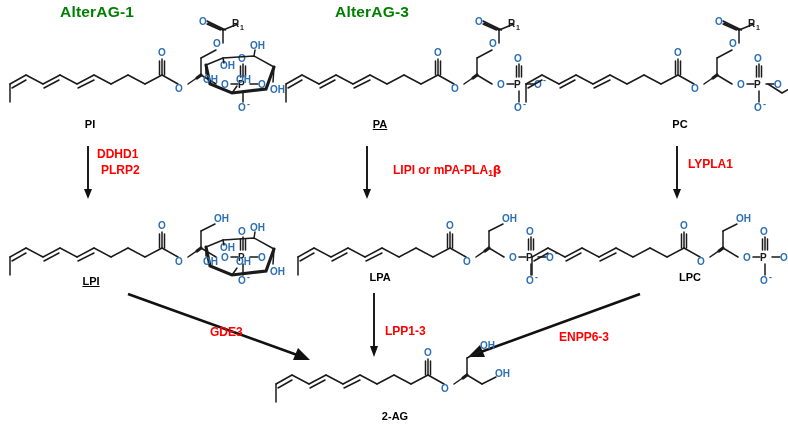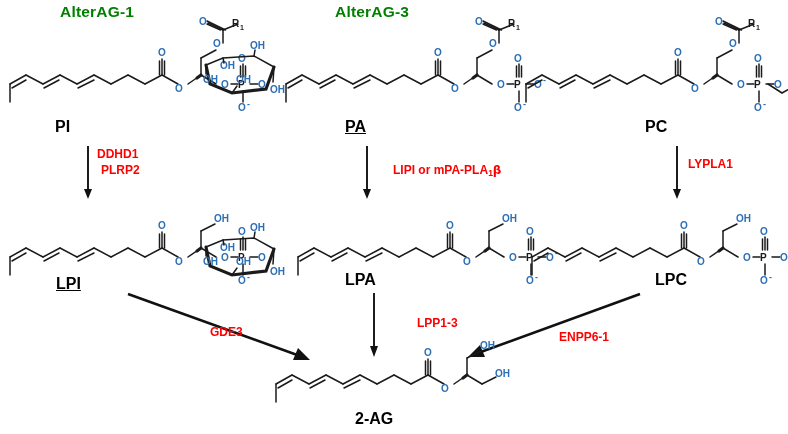--- a/index.html
+++ b/index.html
@@ -8,22 +8,22 @@
     font-family:"Liberation Sans", sans-serif;
   }
   .stage{position:absolute;left:0;top:0;width:788px;height:434px;}
   .abs{position:absolute;}
 
   .hdr{
     color:#008000;font-weight:bold;font-size:15.5px;letter-spacing:.2px;
     text-align:left;white-space:nowrap;
   }
   .lbl{
-    color:#000000;font-weight:bold;font-size:16px;
-    white-space:nowrap;
+    color:#000000;font-weight:bold;font-size:11px;
+    text-align:center;white-space:nowrap;
   }
   .enz{
     color:#ff0000;font-weight:bold;font-size:12px;
     white-space:nowrap;line-height:15px;
   }
   .enz sub{font-size:8.5px;vertical-align:-2px;font-weight:bold;}
   .enz .gk{font-family:"DejaVu Sans", sans-serif;font-weight:bold;}
   svg{display:block;overflow:visible;}
   .bond{stroke:#1a1a1a;stroke-width:1.5;fill:none;stroke-linecap:round;}
   .bond-th{stroke:#1a1a1a;stroke-width:3.1;fill:none;stroke-linecap:round;}
@@ -385,22 +385,22 @@
     <polygon class="ahead" points="310,360 293,360 298,348"></polygon>
 
     <path class="arw" d="M374,293 L374,349"></path>
     <polygon class="ahead" points="374,357 370,346 378,346"></polygon>
 
     <path class="arw-d" d="M640,294 L478,353"></path>
     <polygon class="ahead" points="468,357 485,357 480,345"></polygon>
   </svg>
 
   <div class="abs enz" style="left:186px;top:325px;margin-left:24px;">GDE3</div>
-  <div class="abs enz" style="left:385px;top:316px;margin-left:32px;">LPP1-3</div>
-  <div class="abs enz" style="left:559px;top:330px;">ENPP6-1</div>
+  <div class="abs enz" style="left:385px;top:324px;">LPP1-3</div>
+  <div class="abs enz" style="left:559px;top:330px;">ENPP6-3</div>
 
   <div class="abs" style="left:268px;top:352px;">
   <svg width="290" height="64" viewBox="0 0 290 64">
     <path class="bond" d="M8,32 L8,50"></path>
     <path class="bond" d="M8,32 L24,23 M10,36 L24,28"></path>
     <path class="bond" d="M24,23 L41,32"></path>
     <path class="bond" d="M41,32 L58,23 M42,36 L57,28"></path>
     <path class="bond" d="M58,23 L75,32"></path>
     <path class="bond" d="M75,32 L92,23 M76,36 L92,28"></path>
     <path class="bond" d="M92,23 L109,32"></path>

